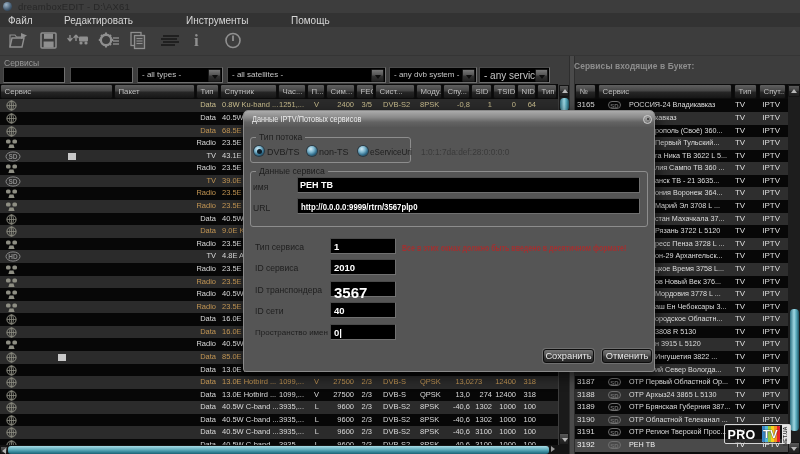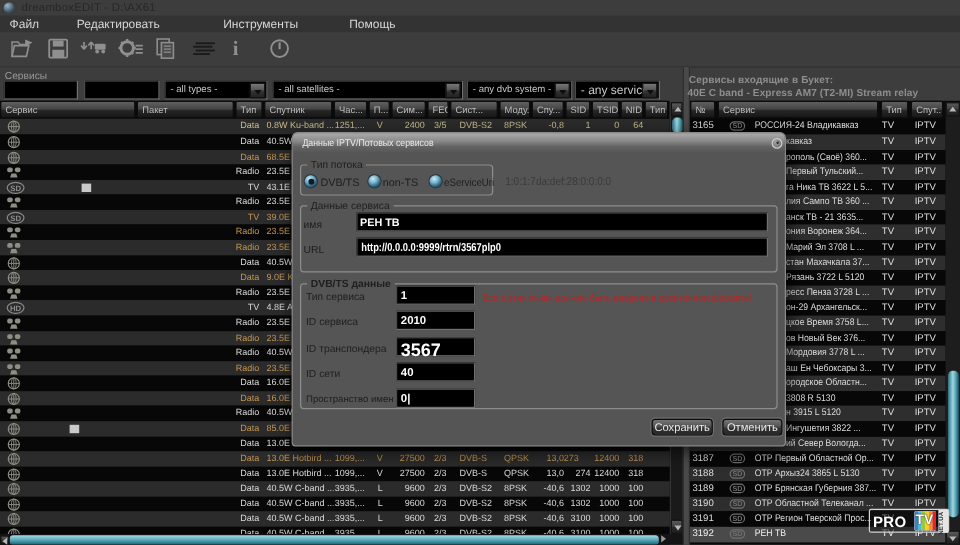--- a/index.html
+++ b/index.html
@@ -491,21 +491,20 @@
 <div class="abs" style="left:559.5px;top:98px;width:9px;height:13px;border-radius:4px;background:linear-gradient(90deg,#2d6f80,#9fd7e2 45%,#57a8ba 70%,#1f5666)"></div>
 <div class="sbtn dn" style="left:559px;top:433px;width:10px;height:12px"></div>
 <div class="abs" style="left:569px;top:56px;width:6px;height:398px;background:#4a4a4a;border-left:1px solid #2e2e2e;border-right:1px solid #2e2e2e"></div>
 <div class="abs" style="left:0;top:445px;width:569px;height:9px;background:#141414"></div>
 <div class="abs" style="left:8px;top:445.5px;width:541px;height:8px;border-radius:3px;background:linear-gradient(#a8dce6,#62aebd 45%,#2e7f92 80%,#1f6173)"></div>
 <div class="sbtn lf" style="left:0px;top:445.5px;width:8px;height:8px"></div>
 <div class="abs" style="left:551px;top:446px;width:0;height:0;border-top:3.5px solid transparent;border-bottom:3.5px solid transparent;border-left:4px solid #9a9a9a"></div>
 <div class="abs" style="left:575px;top:56px;width:225px;height:398px;background:#0a0a0a"></div>
 <div class="abs" style="left:575px;top:56px;width:225px;height:28px;background:#3d3d3d"></div>
 <div class="abs" style="left:574px;top:61px;font-size:8.4px;font-weight:bold;color:#8e8e8e;letter-spacing:.1px">Сервисы входящие в Букет:</div>
-<div class="abs" style="left:573px;top:72px;font-size:8.4px;font-weight:bold;color:#8e8e8e;white-space:nowrap;letter-spacing:.1px">40E C band - Express AM7 (T2-MI) Stream relay</div>
 <div class="abs hbtn" style="left:575px;top:84px;width:21px;height:15px">№</div>
 <div class="abs hbtn" style="left:598px;top:84px;width:134px;height:15px">Сервис</div>
 <div class="abs hbtn" style="left:734px;top:84px;width:23px;height:15px">Тип</div>
 <div class="abs hbtn" style="left:759px;top:84px;width:27px;height:15px">Спут...</div>
 <div class="abs" style="left:575px;top:99.40px;width:213px;height:12.58px;background:#070707"></div>
 <div class="rc" style="left:577px;top:99.40px;color:#dedede">3165</div>
 <div class="abs" style="left:608px;top:101.40px;width:13px;height:8px;border:1px solid #6f6f6f;border-radius:4px;color:#6f6f6f;font-size:6px;line-height:8px;text-align:center;font-weight:bold">SD</div>
 <div class="rc" style="left:629px;top:99.40px;width:116px;color:#dedede;transform:scaleX(.9);transform-origin:0 50%;overflow:hidden">РОССИЯ-24 Владикавказ</div>
 <div class="rc" style="left:730px;top:99.40px;width:20px;text-align:center;color:#dedede">TV</div>
 <div class="rc" style="left:750px;top:99.40px;width:30px;text-align:right;color:#dedede">IPTV</div>
@@ -653,23 +652,20 @@
         <div class="abs" style="left:178px;top:36px;font-size:9.5px;color:#3a3a3a;transform:scaleX(.88);transform-origin:0 0;white-space:nowrap">1:0:1:7da:def:28:0:0:0:0</div>
         <div class="fs" style="left:7px;top:61px;width:398px;height:56px">
           <span>Данные сервиса</span>
         </div>
         <div class="dlbl" style="left:10px;top:72px">имя</div>
         <div class="inp" style="left:54px;top:67px;width:343px;height:16px"></div>
         <div class="abs" style="left:57px;top:70px;font-size:9px;font-weight:bold;color:#fff">РЕН ТВ</div>
         <div class="dlbl" style="left:10px;top:93px">URL</div>
         <div class="inp" style="left:54px;top:88px;width:343px;height:16px"></div>
         <div class="abs" style="left:58px;top:90.5px;font-size:9.5px;font-weight:bold;color:#fff;transform:scaleX(.82);transform-origin:0 0;white-space:nowrap">http://0.0.0.0:9999/rtrn/3567plp0</div>
-        <div class="fs" style="left:7px;top:126px;width:398px;height:105px">
-          <span style="font-weight:bold">DVB/TS данные</span>
-        </div>
         <div class="dlbl" style="left:12px;top:131.50px">Тип сервиса</div>
         <div class="inp" style="left:87px;top:127.50px;width:66px;height:16px"></div>
         <div class="abs" style="left:91px;top:130.50px;font-size:9.5px;font-weight:bold;color:#fff">1</div>
         <div class="dlbl" style="left:12px;top:153.05px">ID сервиса</div>
         <div class="inp" style="left:87px;top:149.05px;width:66px;height:16px"></div>
         <div class="abs" style="left:91px;top:152.05px;font-size:9.5px;font-weight:bold;color:#fff">2010</div>
         <div class="dlbl" style="left:12px;top:174.60px">ID транспондера</div>
         <div class="inp" style="left:87px;top:170.60px;width:66px;height:16px"></div>
         <div class="abs" style="left:91px;top:173.60px;font-size:15px;font-weight:bold;color:#fff">3567</div>
         <div class="dlbl" style="left:12px;top:196.15px">ID сети</div>

